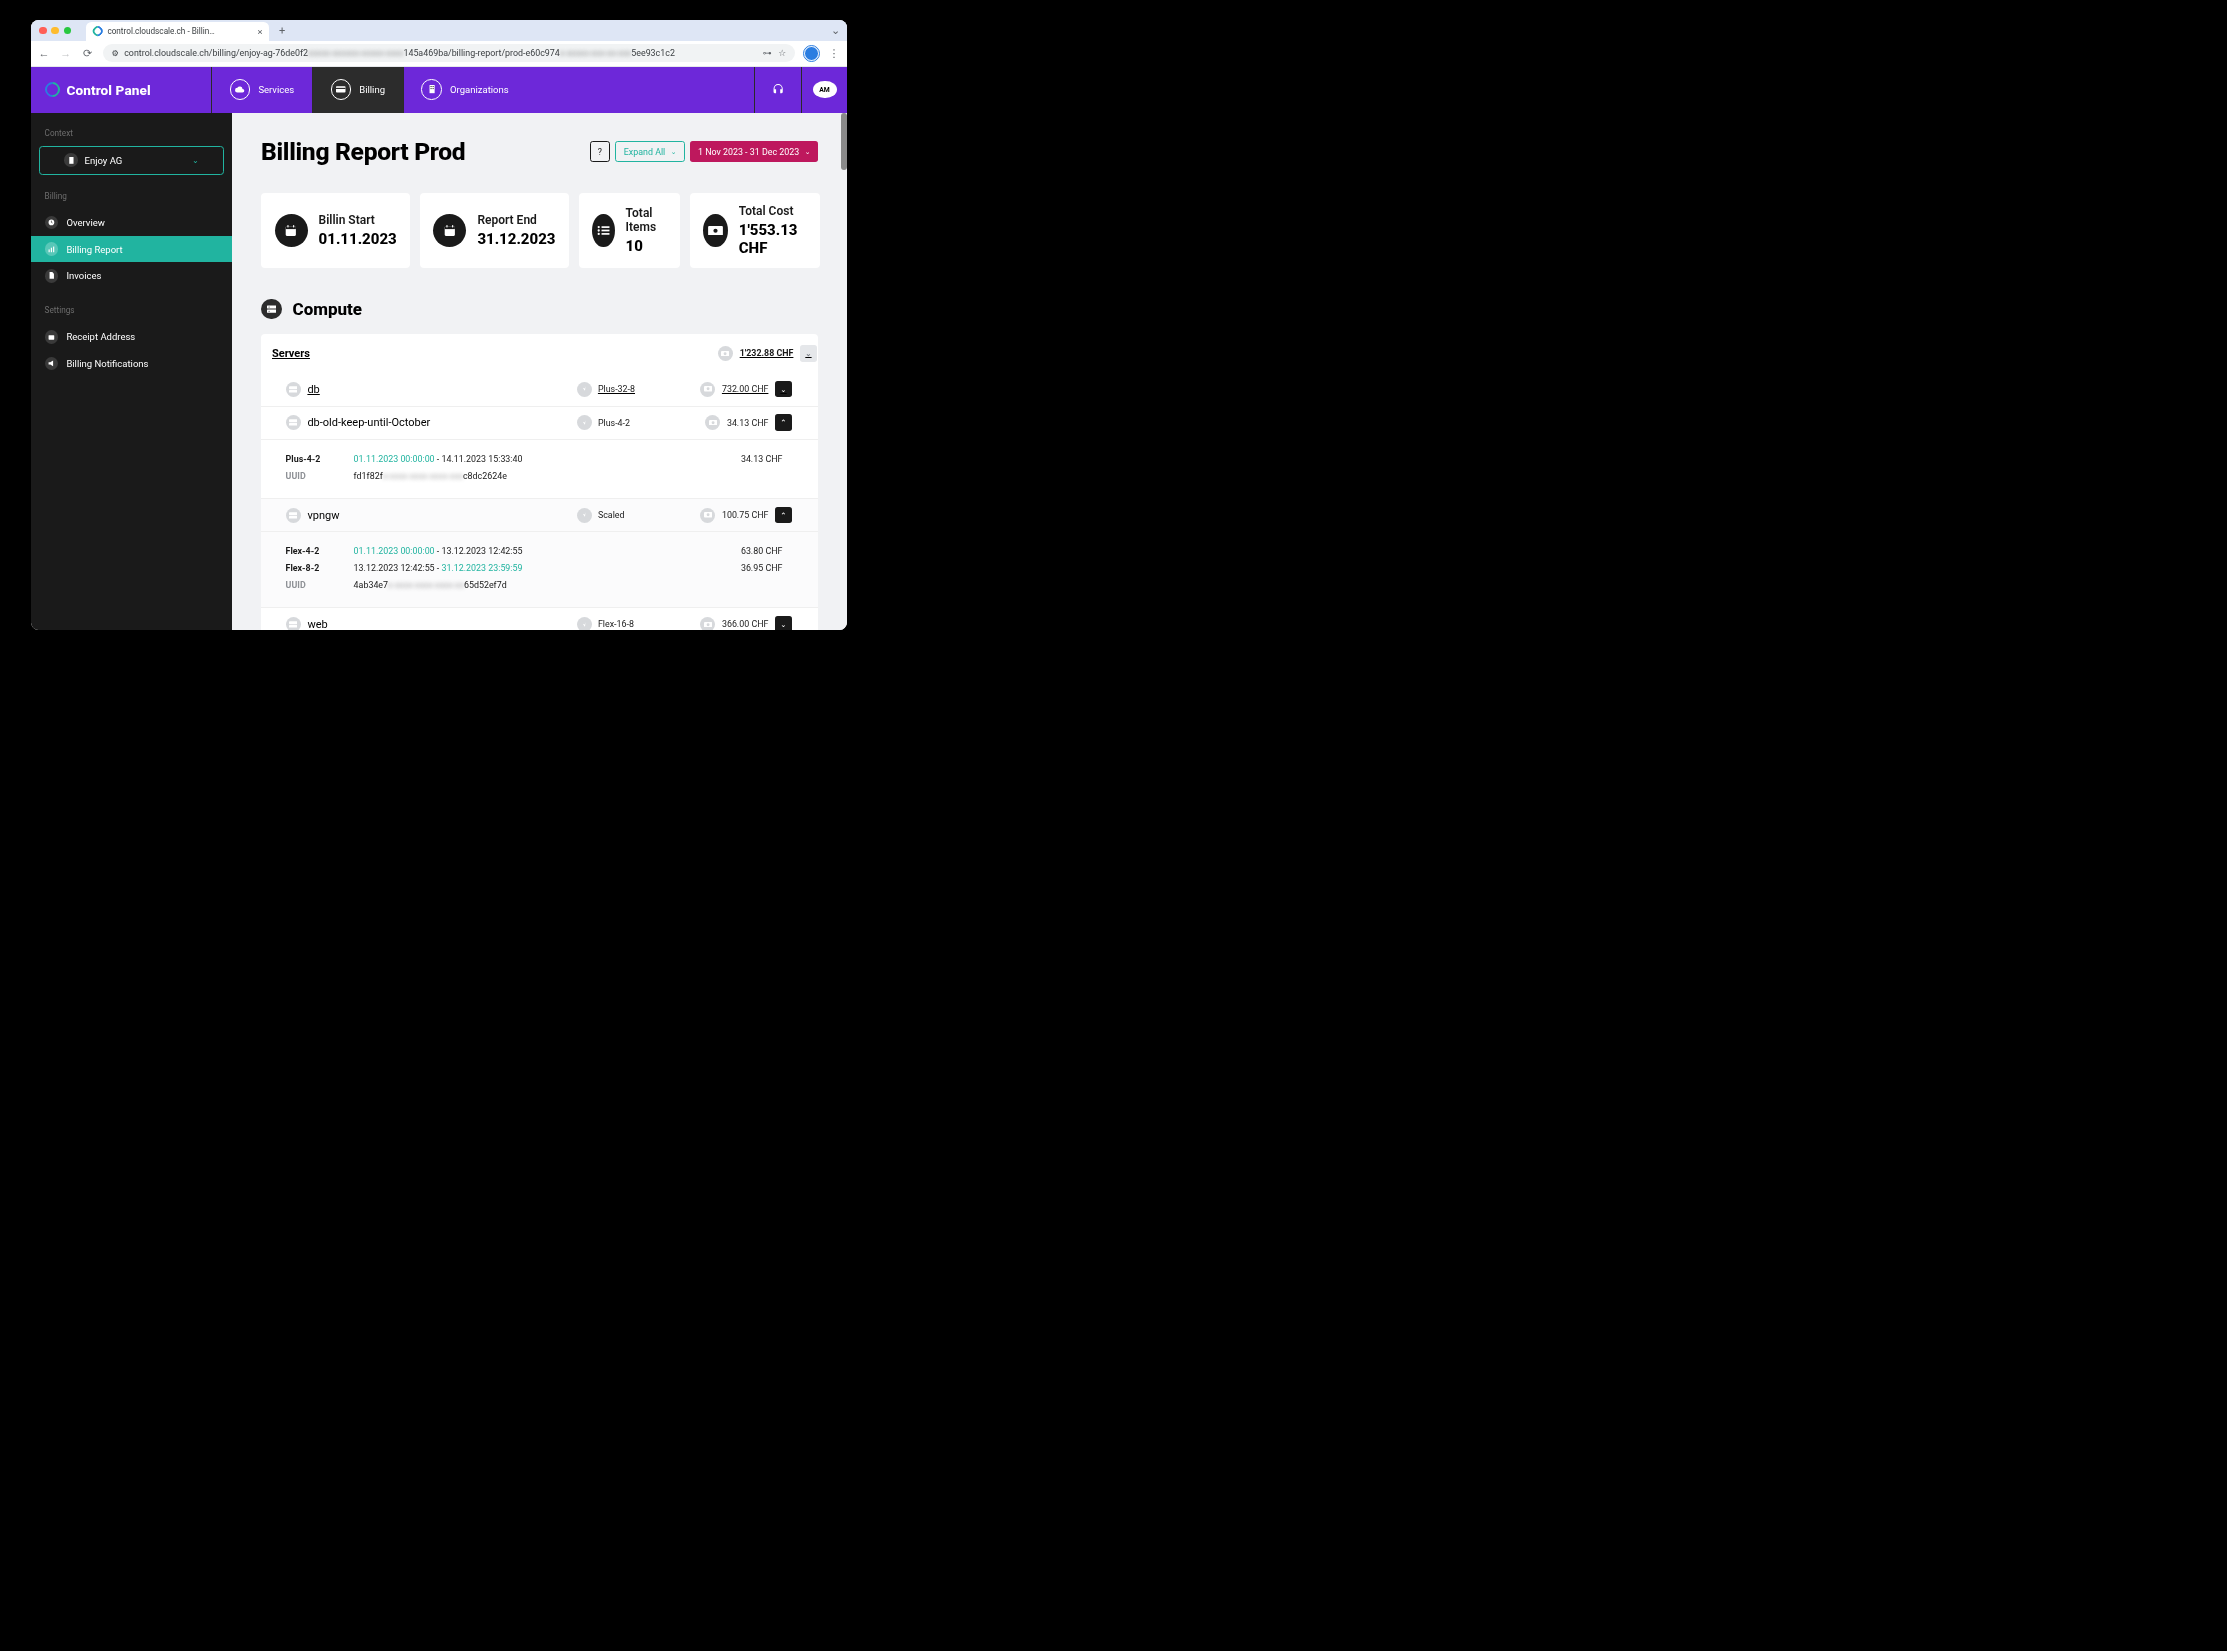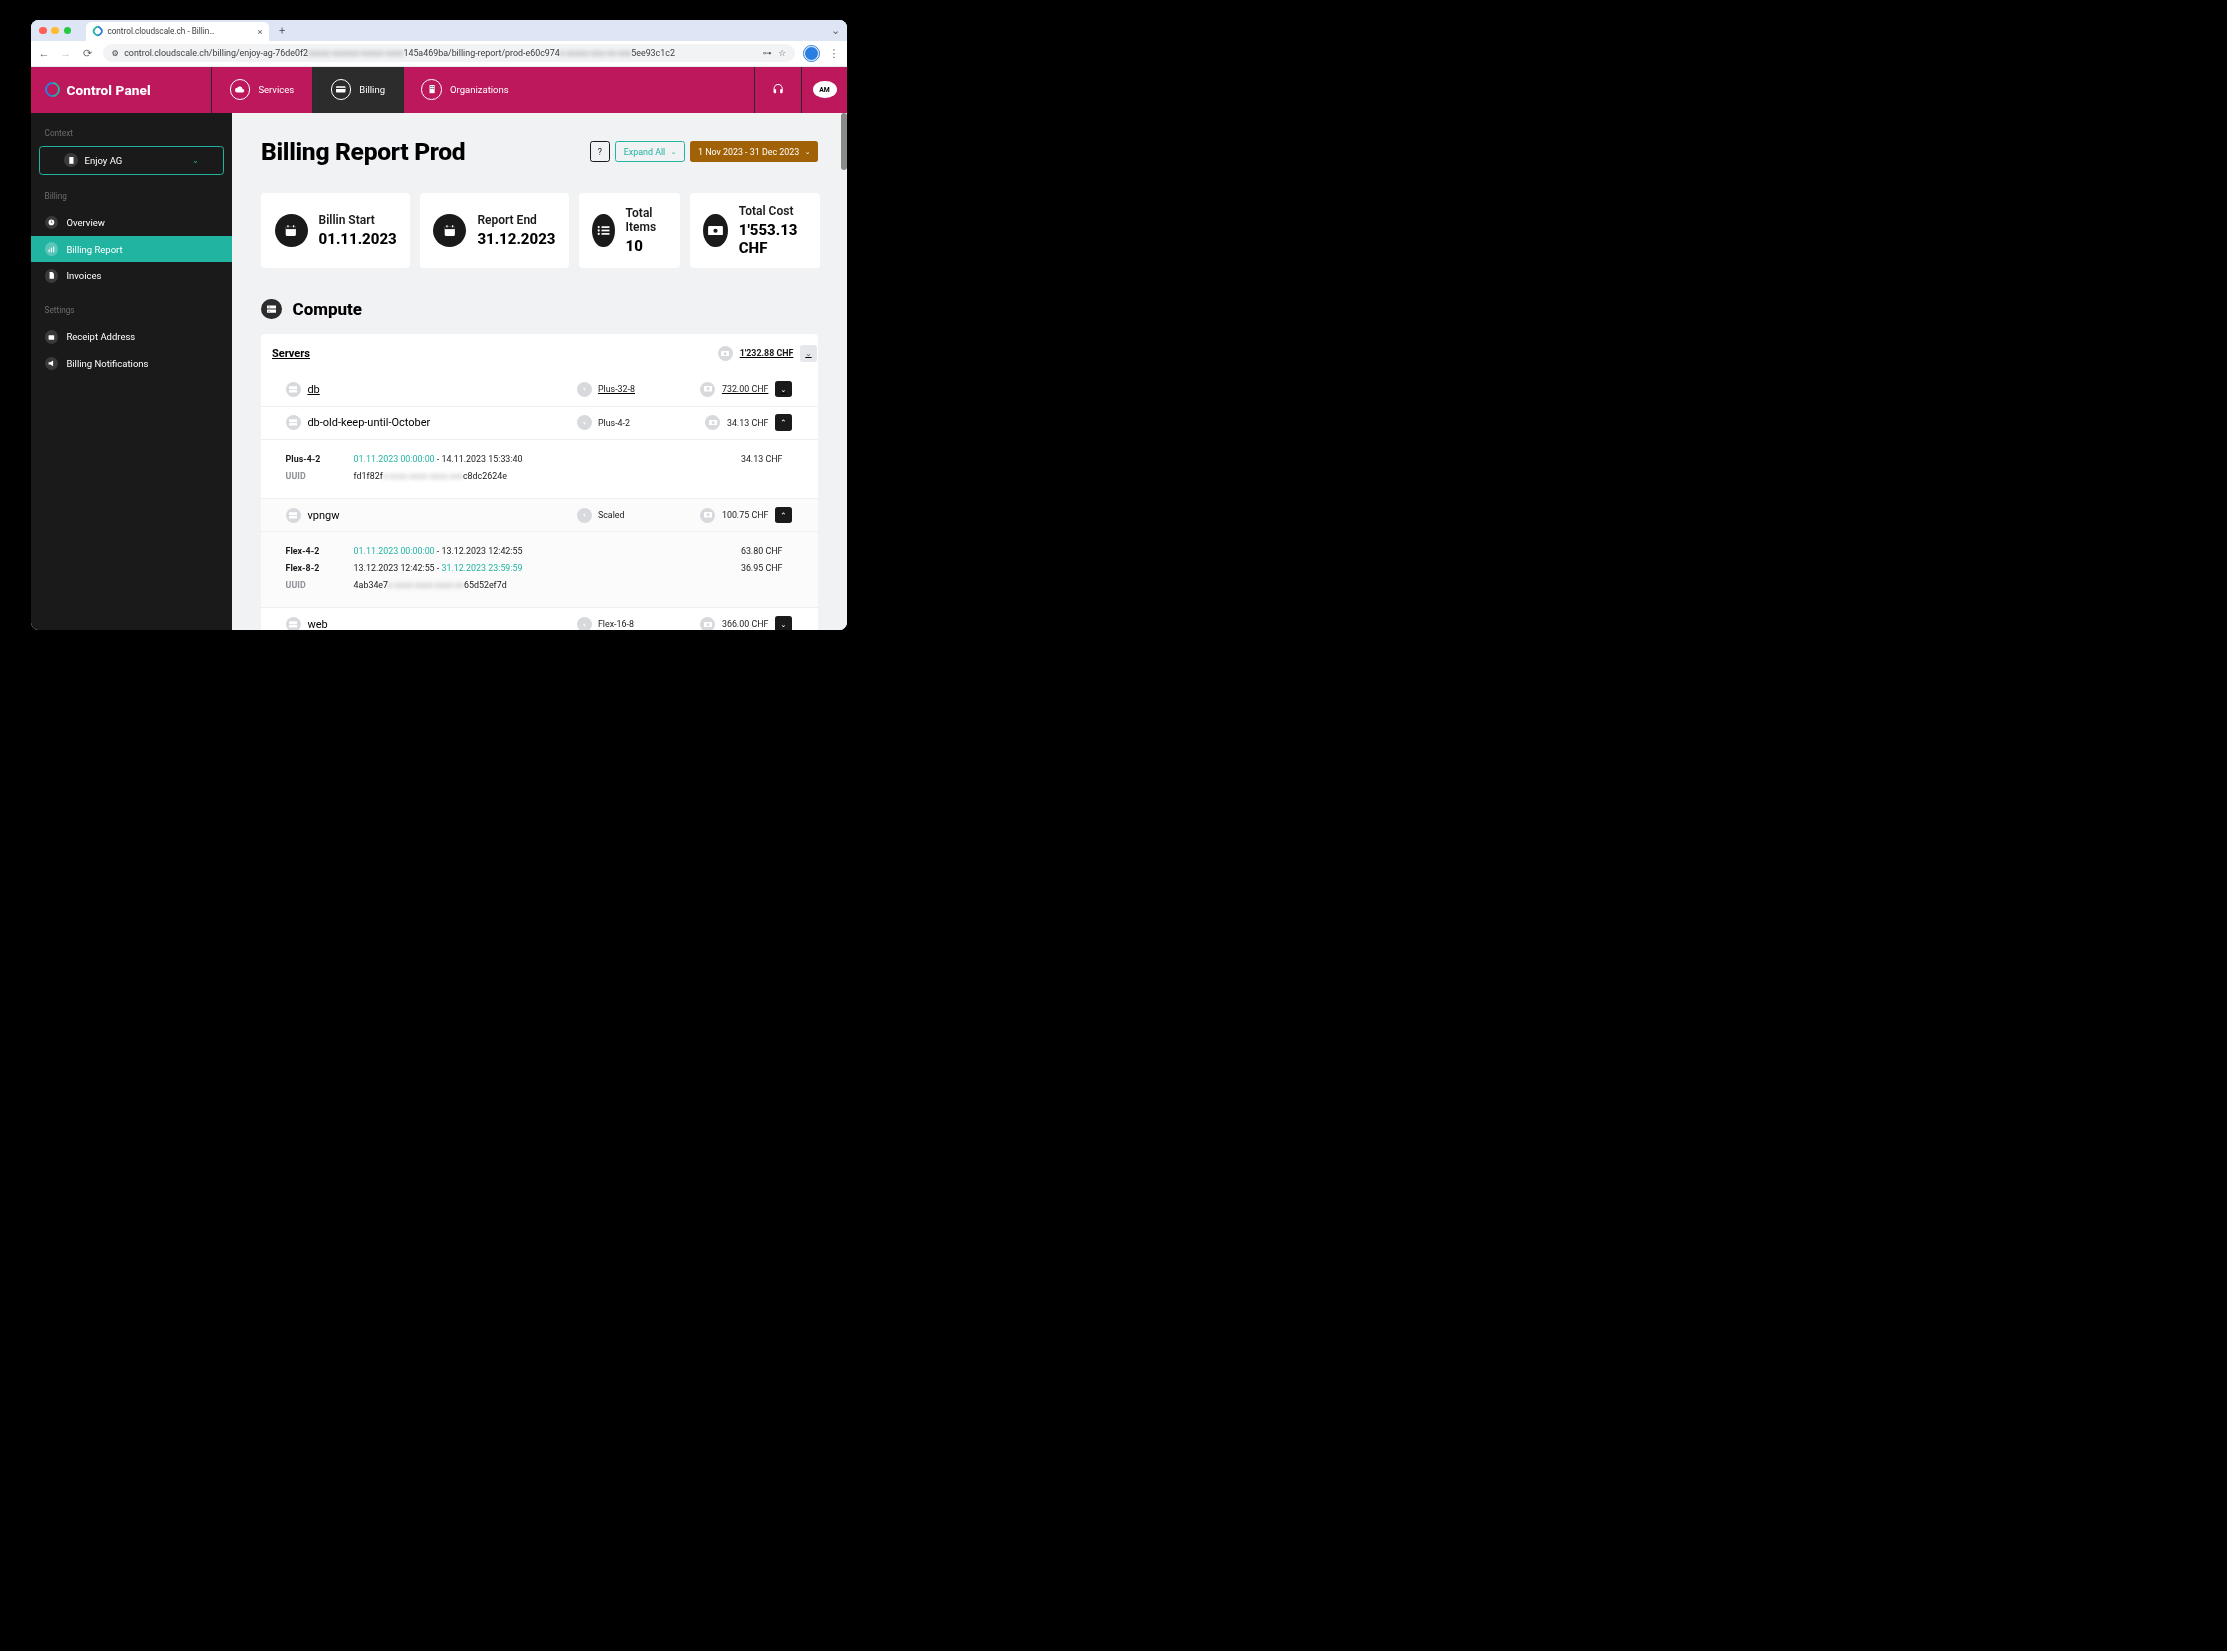--- a/index.html
+++ b/index.html
@@ -75,21 +75,21 @@
 .urlbox .blur { color: transparent; text-shadow: 0 0 4.1px rgba(0,0,0,.4); }
 .urlbox .trailing { margin-left:auto; display:flex; gap:6.8px; color:#5f6368; }
 .avatar-small {
   width: 15px; height: 15px; border-radius: 50%;
   background: #2a7de1; border: 1.4px solid #fff;
   outline: 1.4px solid #2a7de1;
 }
 .kebab { color:#5f6368; letter-spacing:0.7px; }
 .appchrome {
   height: 46px;
-  background: #be185d;
+  background: #6d28d9;
   display: flex;
   align-items: stretch;
 }
 .brandcell {
   width: 180px;
   display: flex; align-items: center;
   padding-left: 13.6px;
   gap: 6.8px;
   color: #fff;
 }
@@ -155,21 +155,21 @@
 .vscroll { position:absolute; top:0; right:0; width:6.1px; height:57px; background:#8a8a8a; border-radius:3.4px; }
 .titlebar { display:flex; align-items:center; margin-bottom: 27px; }
 .page-title { font-size: 24.6px; font-weight: 800; letter-spacing:-0.3px; }
 .titlebar-actions { margin-left:auto; display:flex; gap:5.5px; align-items:center; }
 .btn {
   height:20.5px; border-radius:2.7px; display:flex; align-items:center;
   padding:0 7.5px; font-size:8.9px; gap:5.5px; cursor:pointer;
 }
 .btn.outline-dark { border:0.7px solid #1a1a1a; color:#1a1a1a; }
 .btn.outline-teal { border:0.7px solid #21b4a0; color:#21b4a0; }
-.btn.solid-teal { background:#a16207; color:#fff;text-align:right; }
+.btn.solid-teal { background:#be185d; color:#fff;text-align:right; }
 .chev { font-size:6.8px; }
 .summary { display:flex; gap:9.5px; margin-bottom: 31px; }
 .card {
   flex:1; background:#fff; border-radius:4.1px;
   display:flex; align-items:center;
   padding: 11px 13.6px; gap:11px;
 }
 .card .cic {
   width:33px; height:33px; border-radius:50%; background:#1a1a1a; color:#fff;
   display:flex; align-items:center; justify-content:center; font-size:13.6px;

